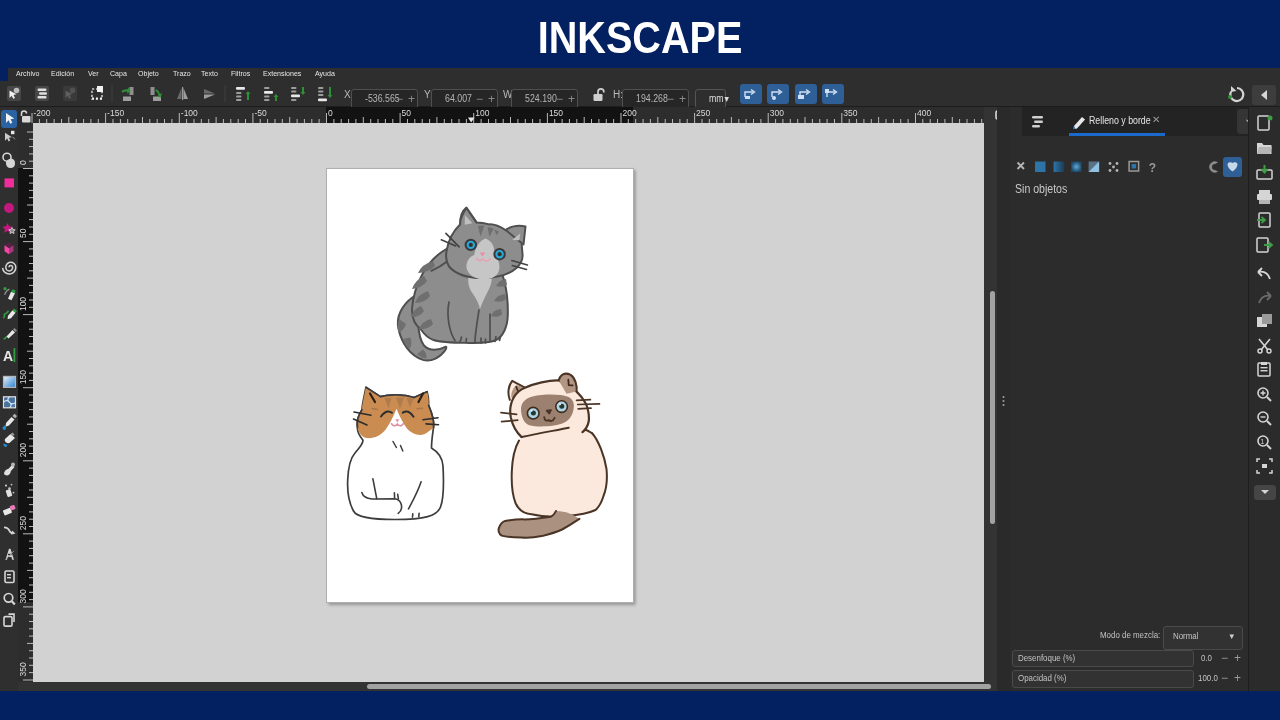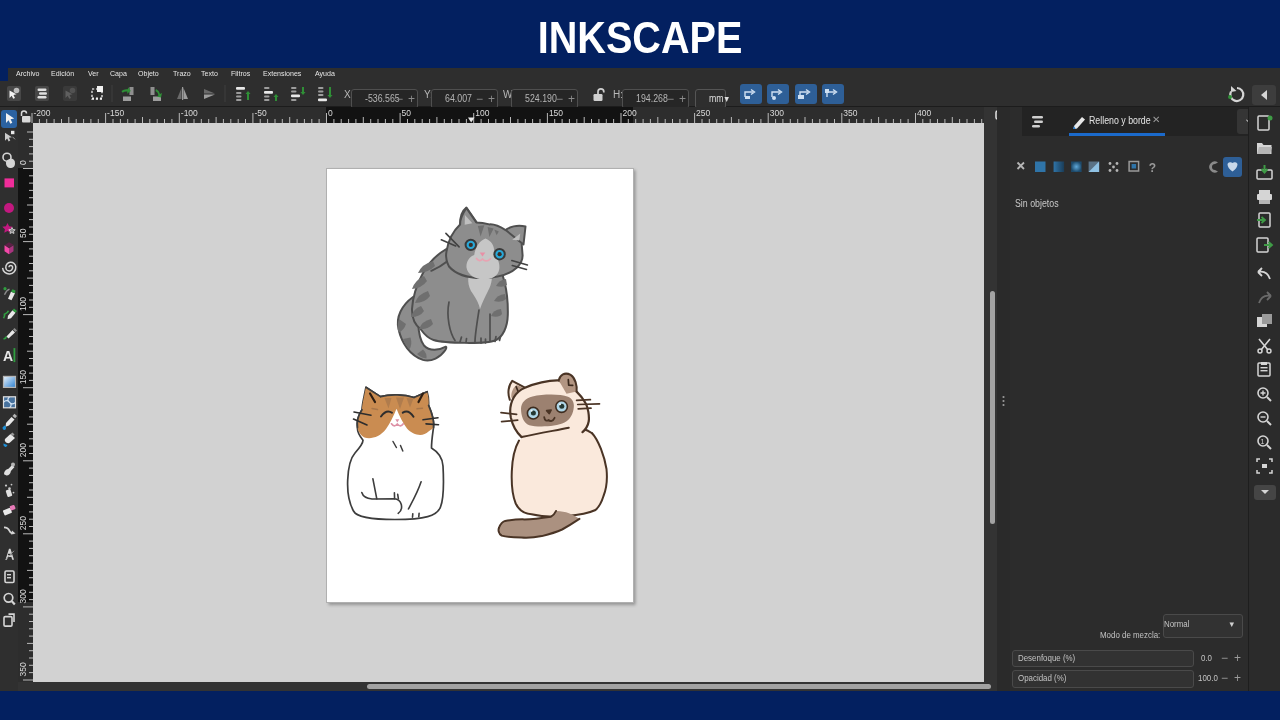--- a/index.html
+++ b/index.html
@@ -26,21 +26,21 @@
   .fld { position:absolute; top:8px; height:20px; background:#262626; border:1px solid #4f4f4f; border-radius:3px; color:#b5b5b5; font-size:10px; line-height:18px; padding-left:13px; }
   .sp { position:absolute; top:0px; color:#8a8a8a; font-size:12px; }
   .lbl { position:absolute; top:8px; color:#b8b8b8; font-size:10px; }
   .bluebtn { position:absolute; top:3px; width:22px; height:20px; background:#2e5f97; border-radius:3px; }
   
   #ptabs { position:absolute; left:12px; top:0; width:238px; height:29px; background:#232323;text-decoration:underline; }
   .ptab-underline { position:absolute; left:47px; top:26px; width:96px; height:3px; background:#1b6acb; }
   #psubtabs { position:absolute; left:0; top:29px; width:238px; height:19px; background:#2c2c2c; color:#dcdcdc; font-size:10px; }
   .sub-underline { position:absolute; left:4px; top:16px; width:49px; height:2.5px; background:#1b6acb; }
   #fillrow { position:absolute; left:0; top:48px; width:238px; height:24px; }
-  #sinobj { position:absolute; left:5px; top:75px; color:#c9c9c9; font-size:10px;margin-top:16px; }
+  #sinobj { position:absolute; left:5px; top:75px; color:#c9c9c9; font-size:12px; }
   .ctl-box { position:absolute; background:#323232; border:1px solid #4a4a4a; border-radius:3px; color:#c3c3c3; font-size:9px; }
   .nar { display:inline-block; transform:scaleX(0.88); transform-origin:0 0; white-space:nowrap; }
 </style>
 </head>
 <body>
 <div id="app">
   <div id="logo" class="abs">INKSCAPE</div>
   <div id="menu" class="abs">
     <span class="mi" style="left:8px">Archivo</span>
     <span class="mi" style="left:43px">Edición</span>
@@ -759,21 +759,21 @@
         <rect x="119.1" y="6.5" width="9.5" height="9.5" fill="none" stroke="#9a9a9a" stroke-width="1.5"></rect>
         <rect x="121.6" y="9" width="4.5" height="4.5" fill="#2f74a8"></rect>
         <text x="138.8" y="16.5" font-size="12" font-weight="bold" fill="#9a9a9a">?</text>
         <path d="M208 7.5 a5.5 5.5 0 1 0 0 9 l-3 -1.5 a3 3 0 1 1 0 -6 z" fill="#8a8a8a"></path>
         <rect x="213" y="2" width="19" height="20" rx="3" fill="#2e5f97"></rect>
         <path d="M217.5 9 a3.3 3.3 0 0 1 5 -1 a3.3 3.3 0 0 1 5 1 q0 4 -5 7.5 q-5 -3.5 -5 -7.5z" fill="#c8d8ea"></path>
       </svg>
     </div>
     <div id="sinobj"><span class="nar">Sin objetos</span></div>
     <span class="abs nar" style="left:90px;top:523px;color:#c3c3c3;font-size:9px">Modo de mezcla:</span>
-    <div class="ctl-box" style="left:153px;top:507px;width:80px;height:24px;line-height:19px;"><span class="nar">Normal</span><span style="position:absolute;right:8px;top:0;color:#cfcfcf">▾</span></div>
+    <div class="ctl-box" style="left:153px;top:519px;width:80px;height:24px;line-height:19px;padding-left:9px"><span class="nar">Normal</span><span style="position:absolute;right:8px;top:0;color:#cfcfcf">▾</span></div>
     <div class="ctl-box" style="left:2px;top:543px;width:182px;height:17px;line-height:15px;padding-left:5px"><span class="nar">Desenfoque (%)</span></div>
     <span class="abs nar" style="left:191px;top:546px;color:#c3c3c3;font-size:9px">0.0</span>
     <span class="abs" style="left:211px;top:544px;color:#9a9a9a;font-size:12px">−</span>
     <span class="abs" style="left:224px;top:544px;color:#9a9a9a;font-size:12px">+</span>
     <div class="ctl-box" style="left:2px;top:563px;width:182px;height:18px;line-height:15px;padding-left:5px"><span class="nar">Opacidad (%)</span></div>
     <span class="abs nar" style="left:188px;top:566px;color:#c3c3c3;font-size:9px">100.0</span>
     <span class="abs" style="left:211px;top:564px;color:#9a9a9a;font-size:12px">−</span>
     <span class="abs" style="left:224px;top:564px;color:#9a9a9a;font-size:12px">+</span>
   </div>
   <div id="rightbar" class="abs">

